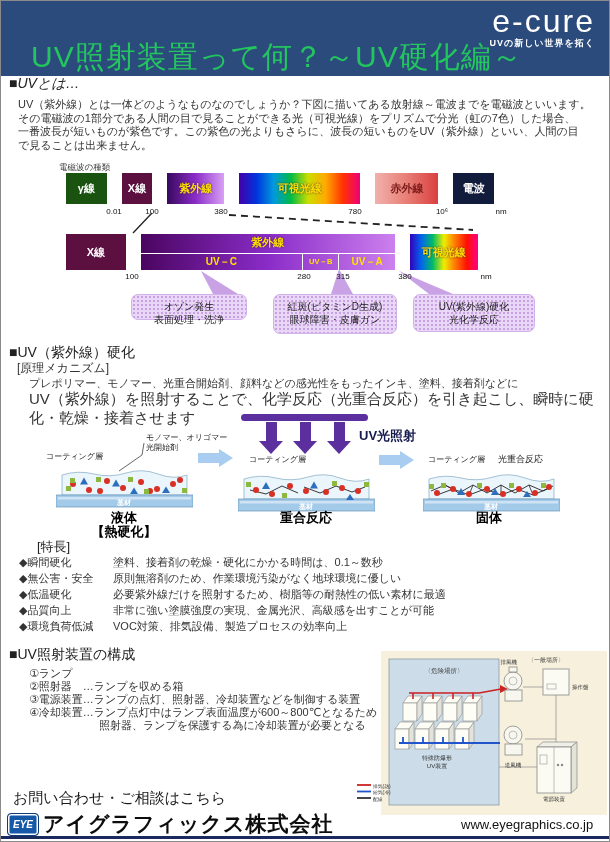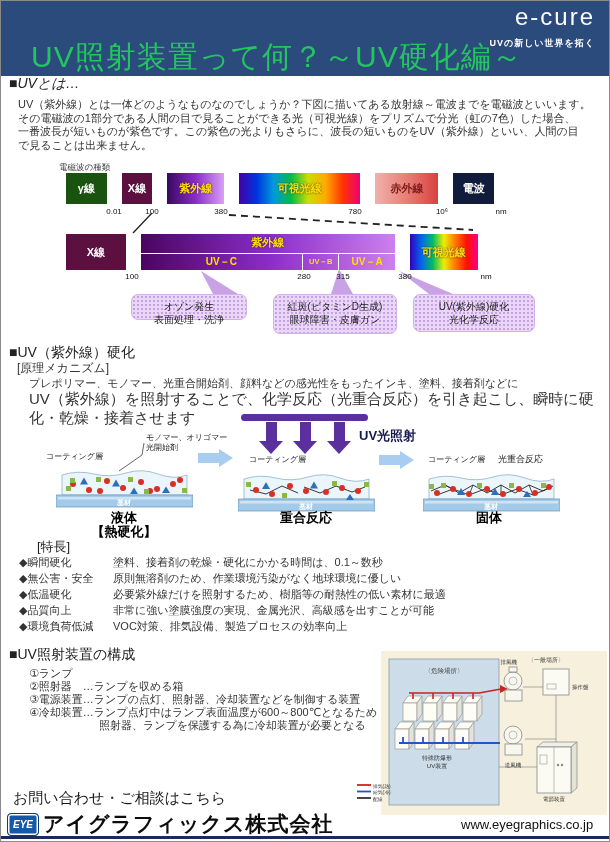--- a/index.html
+++ b/index.html
@@ -3,21 +3,21 @@
 <meta charset="utf-8">
 <style>
   html,body{margin:0;padding:0;background:#fff;}
   .page{position:relative;width:610px;height:842px;background:#fff;overflow:hidden;
         border:1px solid #8a8a8a;box-sizing:border-box;
         font-family:"Liberation Sans","DejaVu Sans",sans-serif;color:#333;}
   .abs{position:absolute;}
   
   .header{position:absolute;left:0;top:0;width:100%;height:75px;background:#2c4b7d;}
   .page-title{position:absolute;left:30px;top:36px;color:#22c55e;font-size:30px;letter-spacing:1px;white-space:nowrap;}
-  .ecure{position:absolute;right:14px;top:2px;color:#fff;font-size:24px;letter-spacing:2px;font-weight:500;}
+  .ecure{position:absolute;right:14px;top:2px;color:#fff;font-size:32px;letter-spacing:2px;font-weight:500;}
   .tagline{position:absolute;right:14px;top:36px;color:#fff;font-size:9px;font-weight:bold;letter-spacing:1px;}
   
   .h1{font-size:14px;color:#222;}
   .body-txt{font-size:11px;line-height:13.5px;color:#333;white-space:pre-line;}
   .small{font-size:8px;color:#333;}
   
   .bar{position:absolute;display:flex;gap:15px;}
   .seg{position:relative;height:100%;display:flex;align-items:center;justify-content:center;
        font-weight:bold;font-size:11px;white-space:nowrap;}
   .lab-w{color:#fff;}

